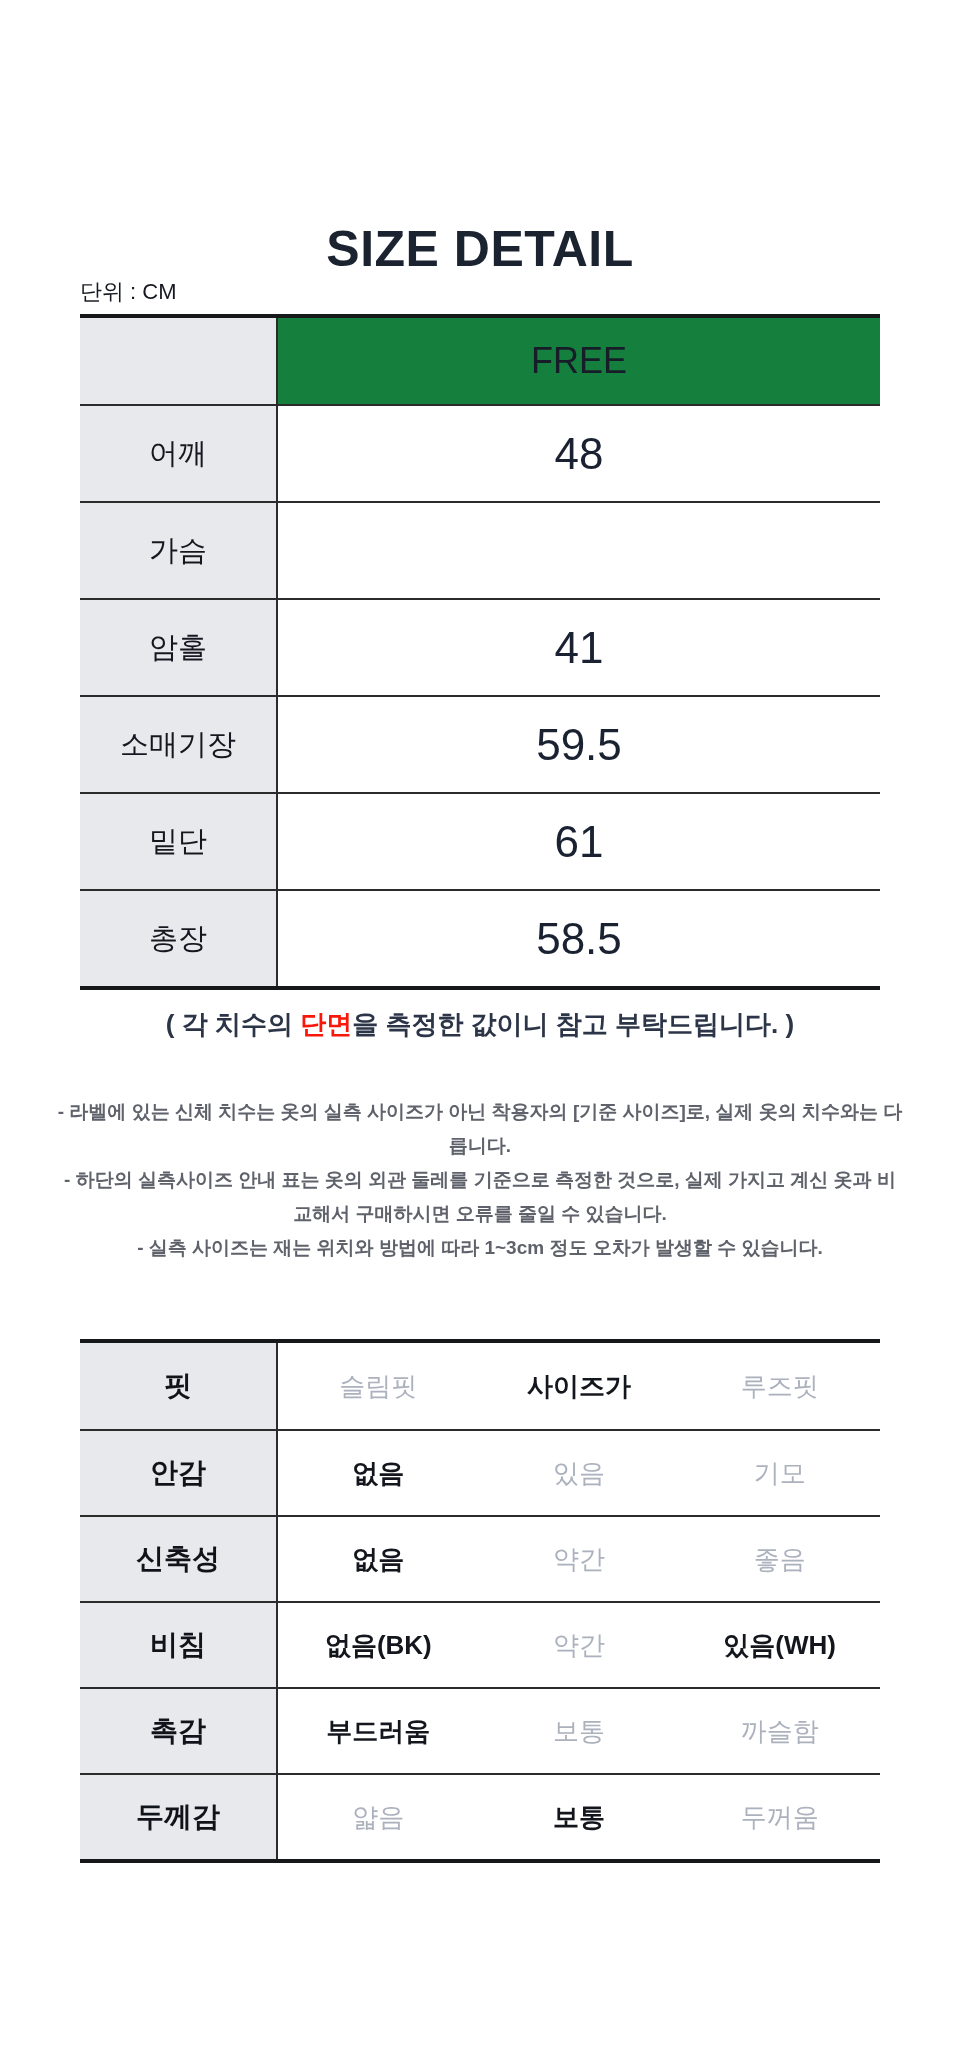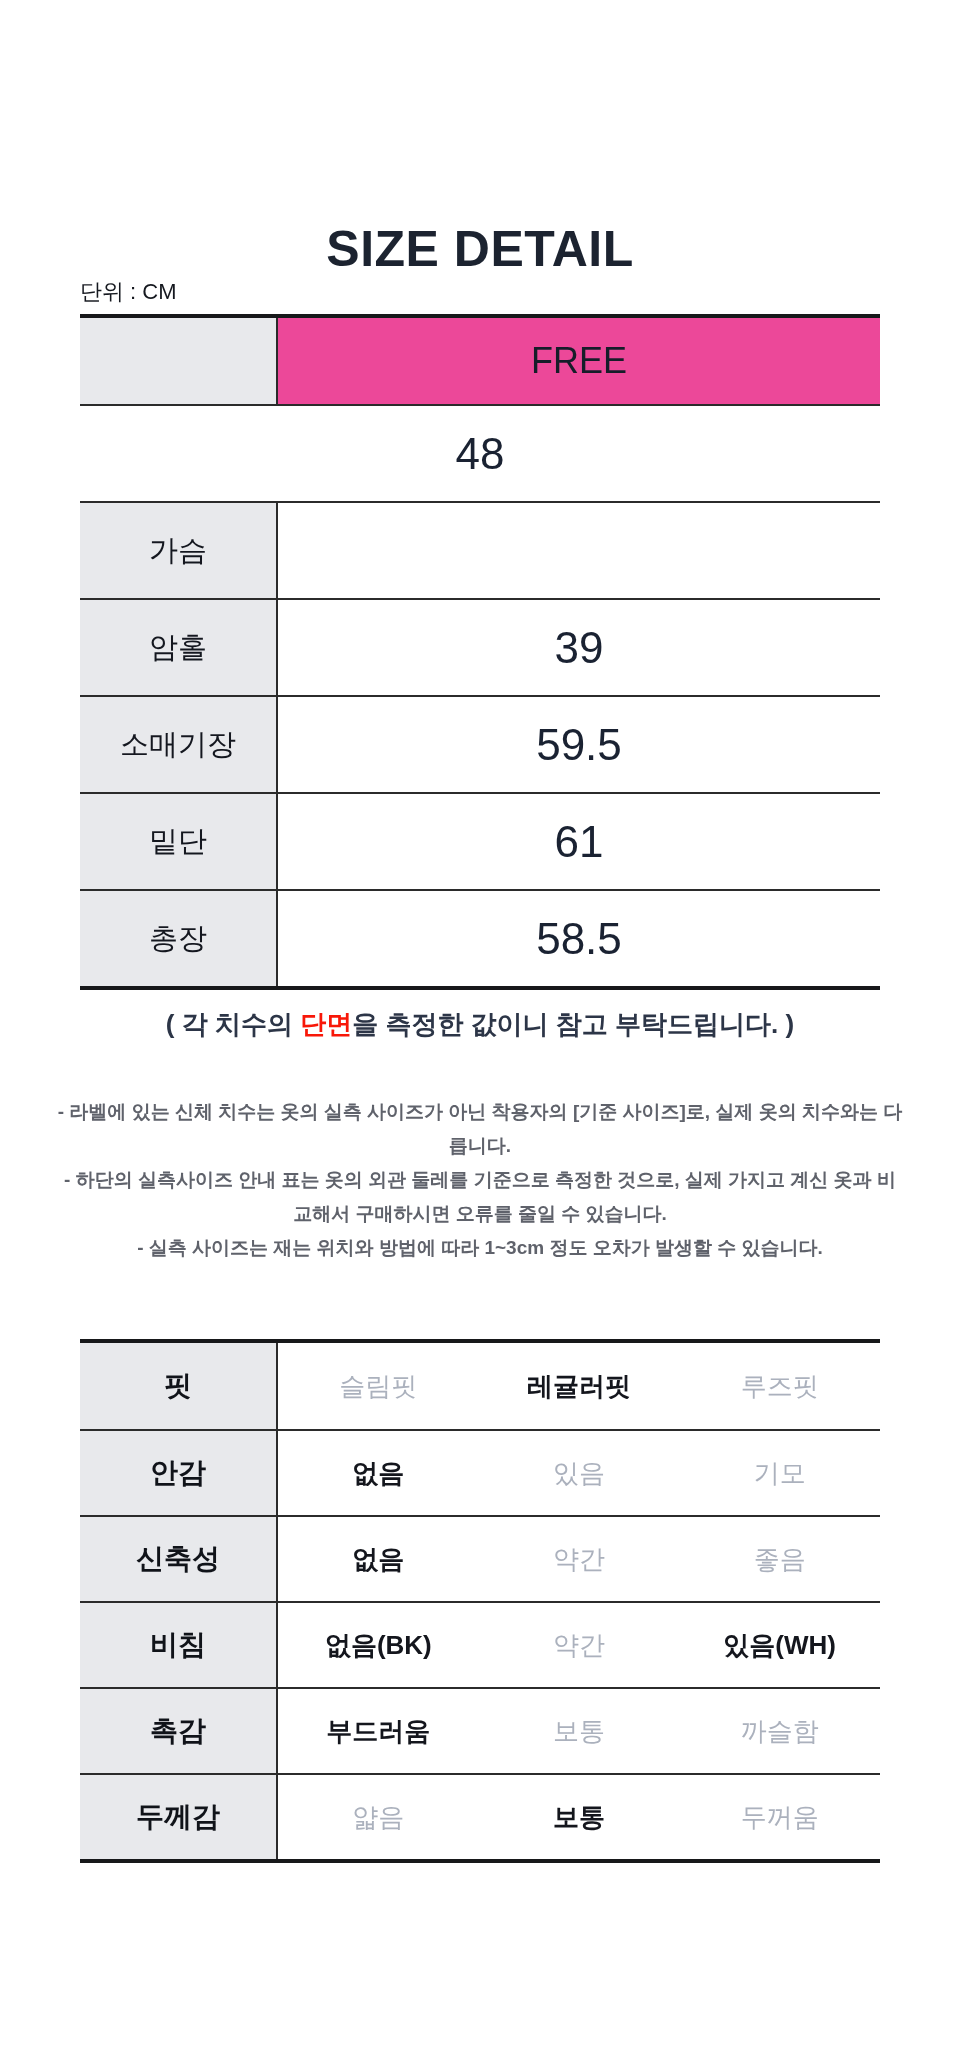--- a/index.html
+++ b/index.html
@@ -57,21 +57,21 @@
   }
   .st-value {
     flex: 1;
     display: flex; align-items: center; justify-content: center;
     font-size: 44px;
     font-weight: 500;
     color: #1a2232;
     background: #ffffff;
   }
   .st-header .st-value {
-    background: #ec4899;
+    background: #15803d;
     font-size: 36px;
     color: #161d29;
   }
   
   .measure-note {
     margin: 19px auto 0;
     text-align: center;
     font-size: 26px;
     line-height: 30px;
     font-weight: 600;
@@ -126,28 +126,29 @@
 <h1 class="page-title">SIZE DETAIL</h1>
 
 <div class="unit-label">단위 : CM</div>
 
 <div class="size-table">
   <div class="st-row st-header">
     <div class="st-label"></div>
     <div class="st-value">FREE</div>
   </div>
   <div class="st-row">
+    <div class="st-label">어깨</div>
     <div class="st-value">48</div>
   </div>
   <div class="st-row">
     <div class="st-label">가슴</div>
   </div>
   <div class="st-row">
     <div class="st-label">암홀</div>
-    <div class="st-value">39</div>
+    <div class="st-value">41</div>
   </div>
   <div class="st-row">
     <div class="st-label">소매기장</div>
     <div class="st-value">59.5</div>
   </div>
   <div class="st-row">
     <div class="st-label">밑단</div>
     <div class="st-value">61</div>
   </div>
   <div class="st-row">
@@ -162,21 +163,21 @@
   <div>- 라벨에 있는 신체 치수는 옷의 실측 사이즈가 아닌 착용자의 [기준 사이즈]로, 실제 옷의 치수와는 다릅니다.</div>
   <div>- 하단의 실측사이즈 안내 표는 옷의 외관 둘레를 기준으로 측정한 것으로, 실제 가지고 계신 옷과 비교해서 구매하시면 오류를 줄일 수 있습니다.</div>
   <div>- 실측 사이즈는 재는 위치와 방법에 따라 1~3cm 정도 오차가 발생할 수 있습니다.</div>
 </div>
 
 <div class="attr-table">
   <div class="at-row">
     <div class="at-label">핏</div>
     <div class="at-options">
       <div class="at-option muted">슬림핏</div>
-      <div class="at-option selected">레귤러핏</div>
+      <div class="at-option selected">사이즈가</div>
       <div class="at-option muted">루즈핏</div>
     </div>
   </div>
   <div class="at-row">
     <div class="at-label">안감</div>
     <div class="at-options">
       <div class="at-option selected">없음</div>
       <div class="at-option muted">있음</div>
       <div class="at-option muted">기모</div>
     </div>

